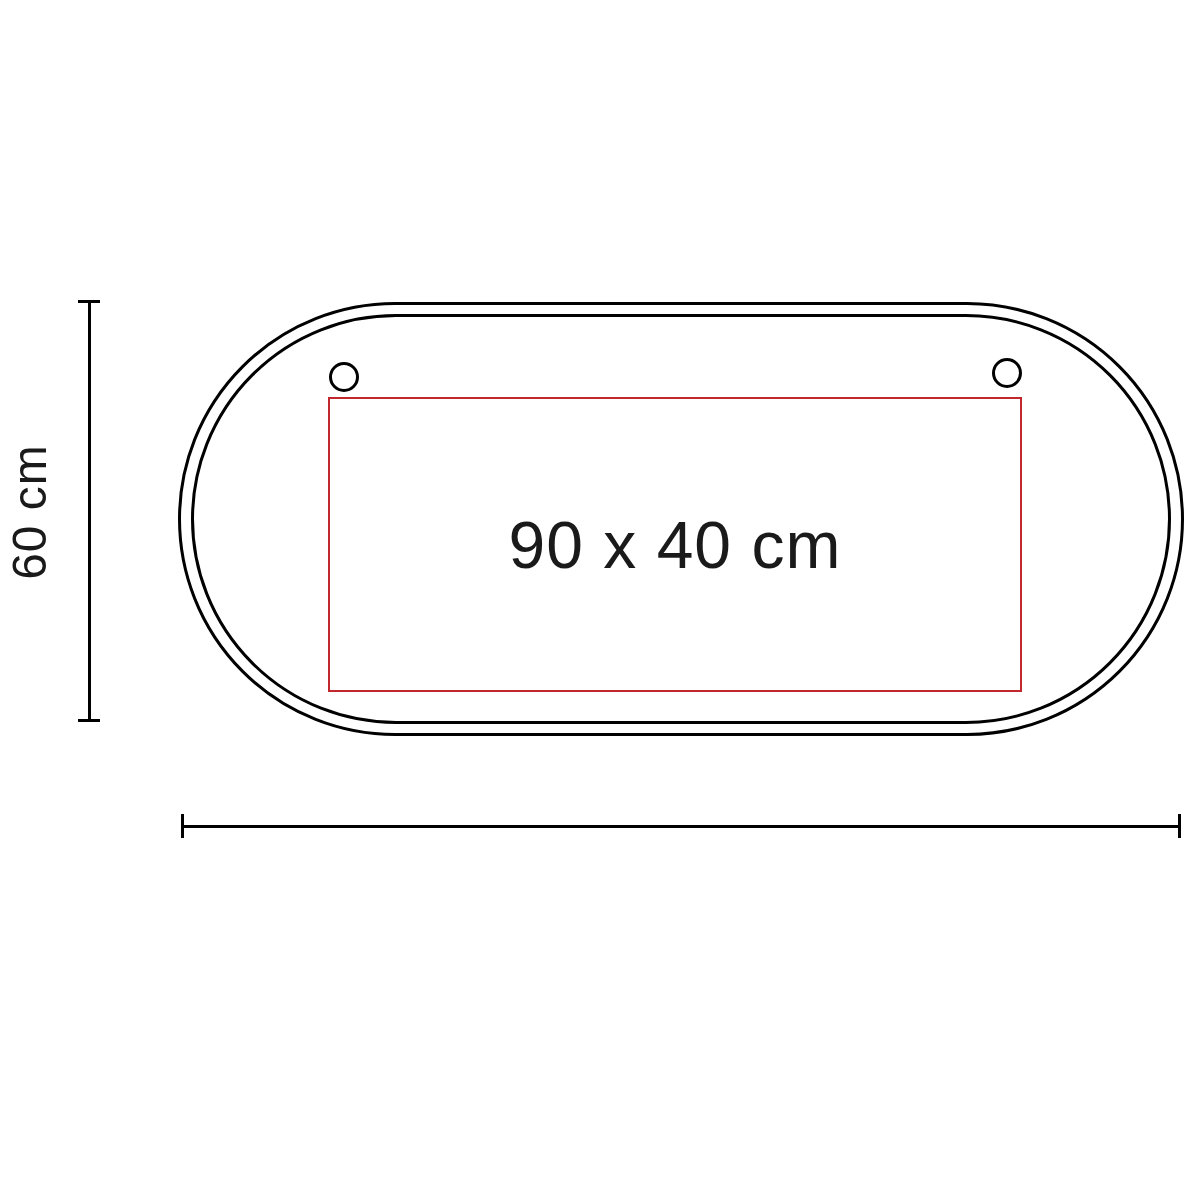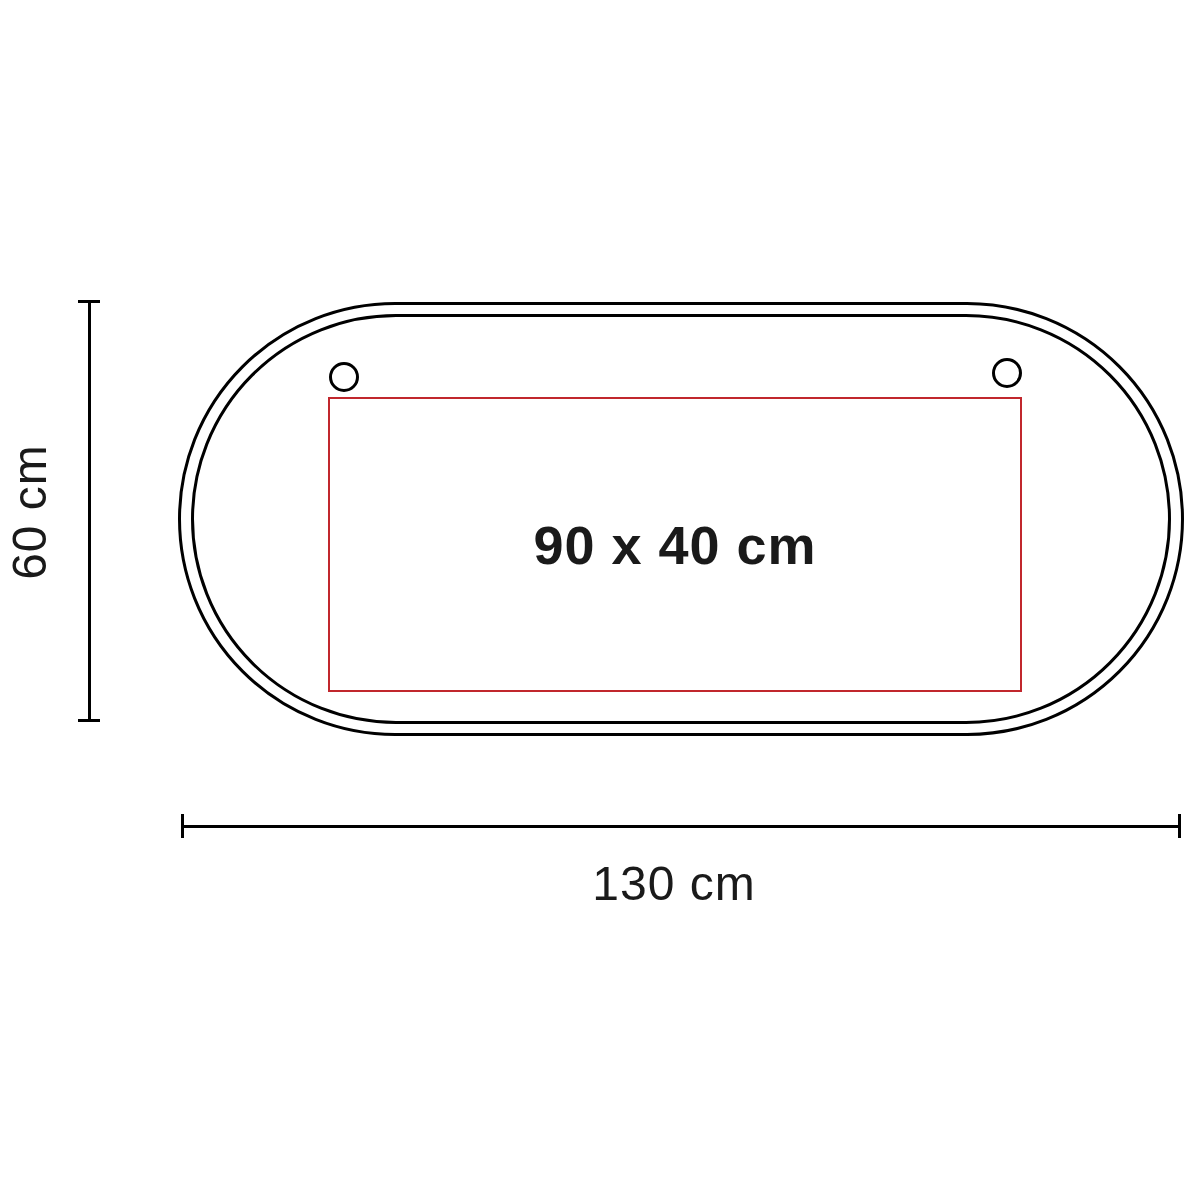--- a/index.html
+++ b/index.html
@@ -51,25 +51,24 @@
   .print-area {
     left: 328px; top: 397px;
     width: 694px; height: 295px;
     border: 2.5px solid #c1272d;
     box-sizing: border-box;
     display: flex;
     align-items: center;
     justify-content: center;
   }
   .print-area-label {
-    font-size: 54px;
+    font-size: 66px;
     letter-spacing: 1px;
     color: #1a1a1a;
     white-space: nowrap;
-    font-weight: bold;
   }
 
   
   .dim-line { background: #000000; }
   .dim-v-line { left: 88px;  top: 302px; width: 3px;  height: 420px; }
   .dim-v-cap-top    { left: 78px; top: 300px; width: 22px; height: 3px; }
   .dim-v-cap-bottom { left: 78px; top: 719px; width: 22px; height: 3px; }
 
   .dim-h-line { left: 182px; top: 825px; width: 998px; height: 3px; }
   .dim-h-cap-left  { left: 181px;  top: 814px; width: 3px; height: 24px; }
@@ -113,15 +112,14 @@
   </div>
 
   <div class="abs dim-line dim-v-line"></div>
   <div class="abs dim-line dim-v-cap-top"></div>
   <div class="abs dim-line dim-v-cap-bottom"></div>
   <div class="abs dim-label dim-label-height">60 cm</div>
 
   <div class="abs dim-line dim-h-line"></div>
   <div class="abs dim-line dim-h-cap-left"></div>
   <div class="abs dim-line dim-h-cap-right"></div>
-  <div class="abs dim-label dim-label-width">130 cm</div>
 
 </div>
 
 </body></html>

